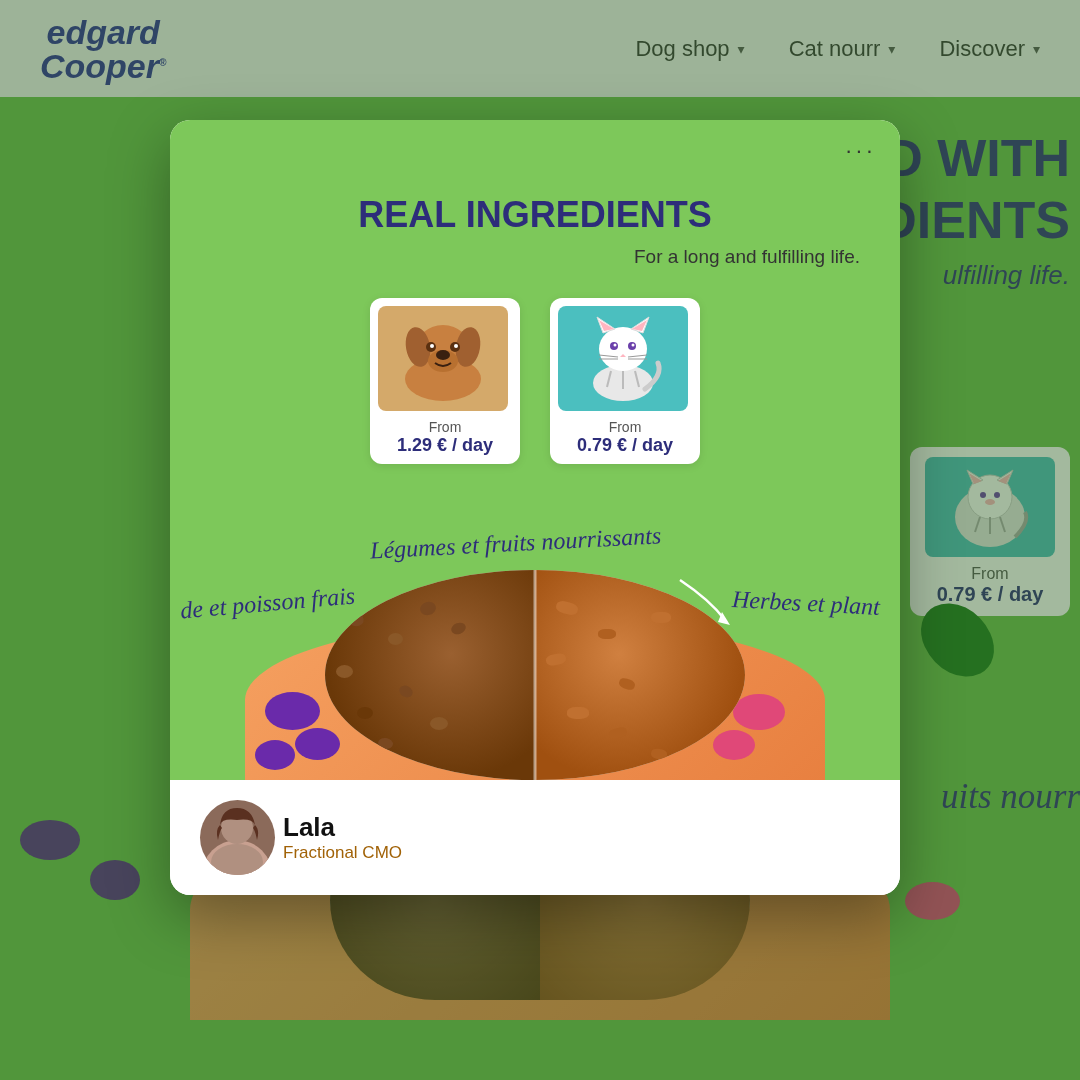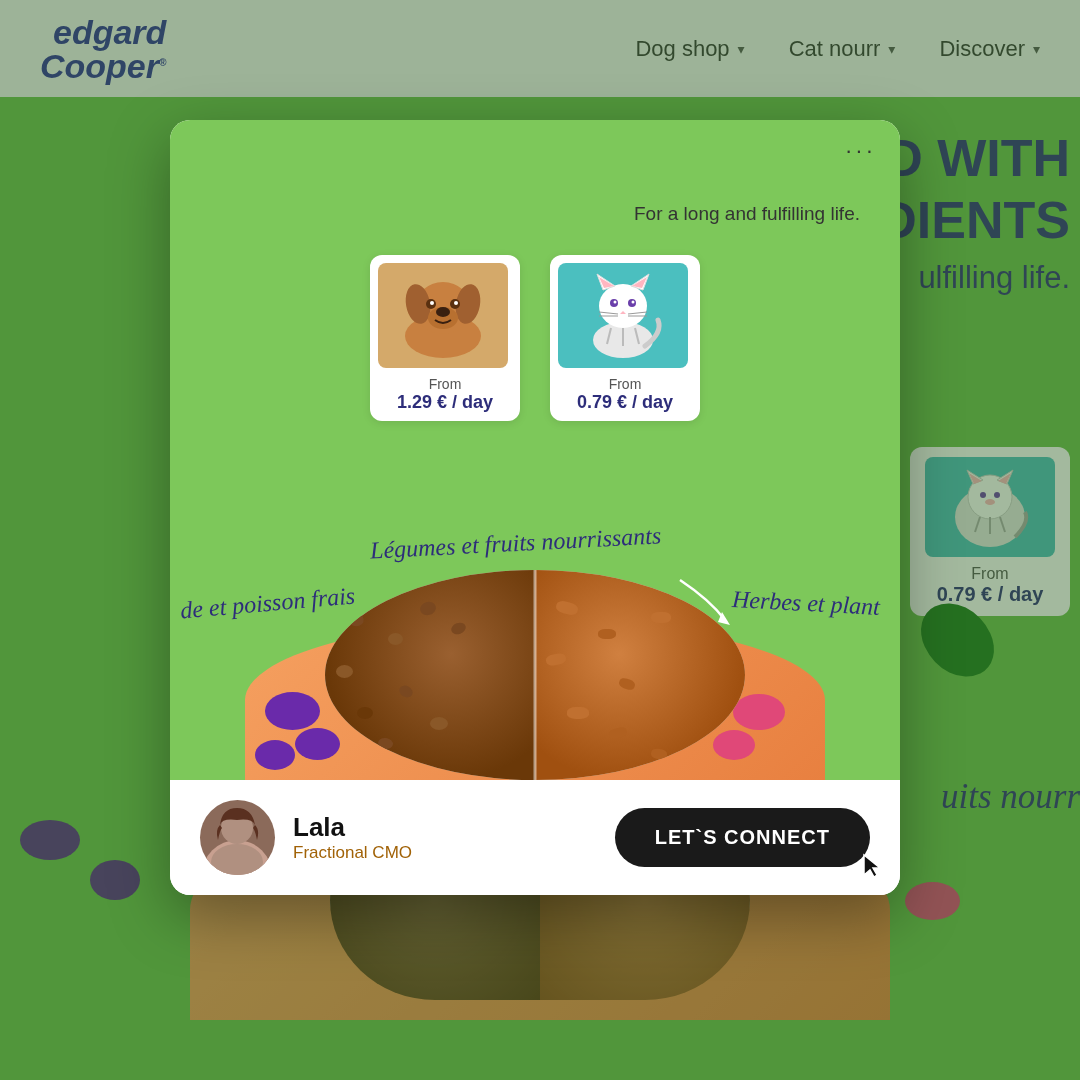--- a/index.html
+++ b/index.html
@@ -204,21 +204,21 @@
       background: white;
       padding: 20px 30px;
       display: flex;
       align-items: center;
       justify-content: space-between;
     }
 
     .profile-section {
       display: flex;
       align-items: center;
-      gap: 18px;
+      gap: 8px;
     }
 
     .avatar {
       width: 75px;
       height: 75px;
       border-radius: 50%;
       background: #8b6a5a;
       overflow: hidden;
       flex-shrink: 0;
       display: flex;
@@ -247,21 +247,21 @@
       font-weight: bold;
       cursor: pointer;
       letter-spacing: 1px;
       text-transform: uppercase;
     }
 
     
     .logo-wrapper {
       display: flex;
       flex-direction: column;
-      align-items: flex-end;
+      align-items: center;
       justify-content: center;
     }
 
     .logo-brand {
       font-size: 34px;
       font-weight: 900;
       color: #2d2d9a;
       font-family: 'Arial Black', Impact, sans-serif;
       line-height: 1;
       font-style: italic;
@@ -314,21 +314,21 @@
     </nav>
   </div>
 
   <div class="bg-content">
 
     <div style="position:absolute; top:30px; right:0; text-align:right; padding-right:10px;">
       <div style="font-size:52px; font-weight:900; color:#2d2d7a; text-transform:uppercase; line-height:1.2; font-family:'Arial Black',Arial,sans-serif;">
         <span>LED WITH</span><br>
         <span>EDIENTS</span>
       </div>
-      <div style="font-size:31px; color:#2d2d7a; margin-top:8px;">ulfilling life.</div>
+      <div style="font-size:26px; color:#2d2d7a; font-style:italic; margin-top:8px;">ulfilling life.</div>
     </div>
 
     <div class="bg-cat-card">
       <div class="bg-cat-image">
 
         <svg width="110" height="90" viewBox="0 0 110 90">
           <ellipse cx="55" cy="55" rx="35" ry="30" fill="#e8e8e8"></ellipse>
           <ellipse cx="55" cy="35" rx="22" ry="22" fill="white" stroke="#ccc" stroke-width="1"></ellipse>
 
           <polygon points="38,22 32,8 48,18" fill="white" stroke="#ccc" stroke-width="1"></polygon>
@@ -371,20 +371,21 @@
 
   <div class="overlay"></div>
 
   <div class="modal">
     <div class="modal-green">
 
       <div class="modal-dots">···</div>
 
       <div class="modal-title">
         <br>
+        <span>REAL INGREDIENTS</span>
       </div>
       <div class="modal-subtitle">For a long and fulfilling life.</div>
 
       <div class="pet-cards">
 
         <div class="pet-card">
           <div class="pet-card-image dog-bg">
             <svg width="120" height="95" viewBox="0 0 120 95">
 
               <ellipse cx="60" cy="68" rx="38" ry="22" fill="#c88040"></ellipse>
@@ -516,23 +517,16 @@
             <path d="M20,25 Q22,8 37,8 Q52,8 55,25 Q52,18 37,20 Q22,18 20,25" fill="#5a3020"></path>
             <path d="M20,25 Q15,30 18,40 Q20,30 22,28" fill="#5a3020"></path>
             <path d="M55,25 Q60,30 57,40 Q55,30 53,28" fill="#5a3020"></path>
           </svg>
         </div>
         <div>
           <div class="profile-name">Lala</div>
           <div class="profile-title">Fractional CMO</div>
         </div>
       </div>
-      <div style="position:relative;">
-        <button class="connect-btn">LET`S CONNECT</button>
-        
-        <svg style="position:absolute; bottom:-12px; right:-18px;" width="26" height="26" viewBox="0 0 26 26">
-          <polygon points="2,2 2,22 8,17 12,24 15,22 11,15 18,15" fill="#111" stroke="white" stroke-width="1.5"></polygon>
-        </svg>
-      </div>
     </div>
   </div>
 
 </div>
 
 </body></html>

